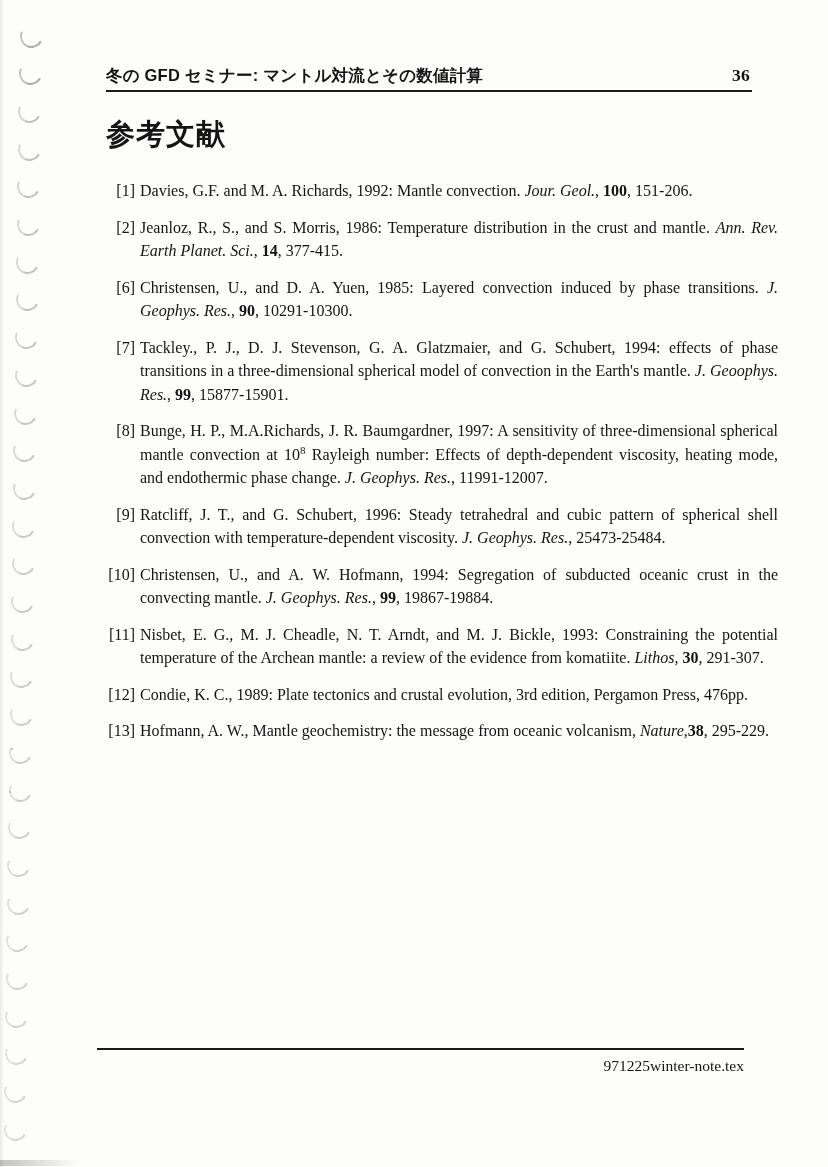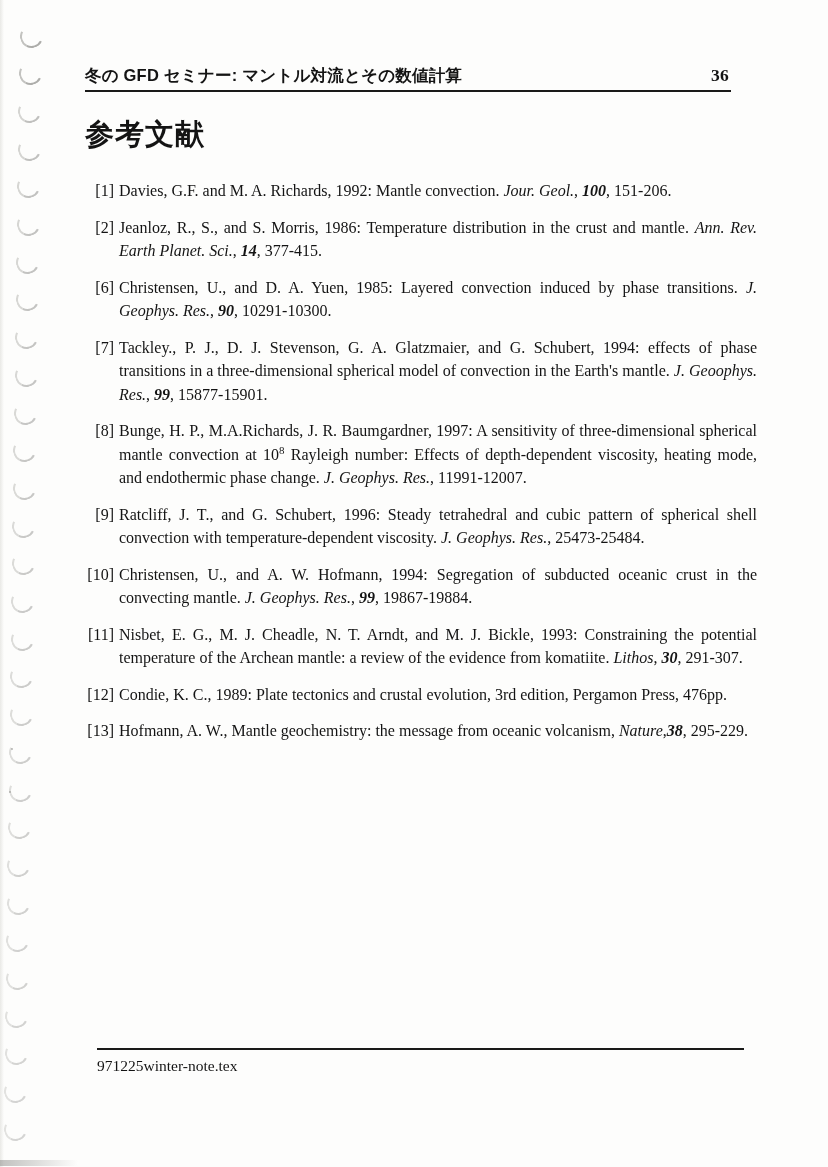--- a/index.html
+++ b/index.html
@@ -25,21 +25,21 @@
     border-left-color:#d2d2cf;
     transform:rotate(-18deg);
   }
   .smudge {
     position:absolute; left:0; bottom:1px; width:78px; height:6px;
     background:linear-gradient(to right,#8f8f8c,rgba(255,255,255,0));
     opacity:.55;
   }
   .speck { position:absolute; width:2px; height:2px; background:#9a9a97; border-radius:50%; opacity:.7; }
 
-  .content { position:absolute; left:85px; top:0; width:672px; }
+  .content { position:absolute; left:106px; top:0; width:672px; }
 
   .header {
     position:relative;
     margin-top:65px;
     font-family:"Liberation Sans","DejaVu Sans",sans-serif;
     font-weight:bold;
     font-size:16.5px;
     letter-spacing:.2px;
     line-height:21px;
   }
@@ -68,31 +68,30 @@
     margin-bottom:13px;
   }
   .ref-label {
     display:inline-block;
     min-width:29px;
     text-align:right;
     margin-right:5px;
     text-indent:0;
   }
   .it { font-style:italic; }
-  .bf { font-weight:bold;font-style:italic; }
+  .bf { font-weight:bold; }
   .ref sup { font-size:11px; line-height:0; }
 
   .footer-area { position:absolute; left:97px; top:1048px; width:647px; }
   .footrule { height:2px; background:#1a1a19; }
   .footer {
     display:flex; justify-content:flex-end;
     margin-top:6px;
     font-size:15.5px;
     line-height:20px;
-    flex-direction:column;
   }
 </style>
 </head>
 <body>
 
 <div class="page">
   <div class="edge-shade"></div>
   <div id="binding">
       <div class="hole" style="left: 19.5px; top: 24.5px; opacity: 0.95; border-bottom-color: rgb(169, 169, 166); border-left-color: rgb(192, 192, 189);"></div>
       <div class="hole" style="left: 18.95px; top: 62.2px; opacity: 0.938; border-bottom-color: rgb(169, 169, 166); border-left-color: rgb(192, 192, 189);"></div>

